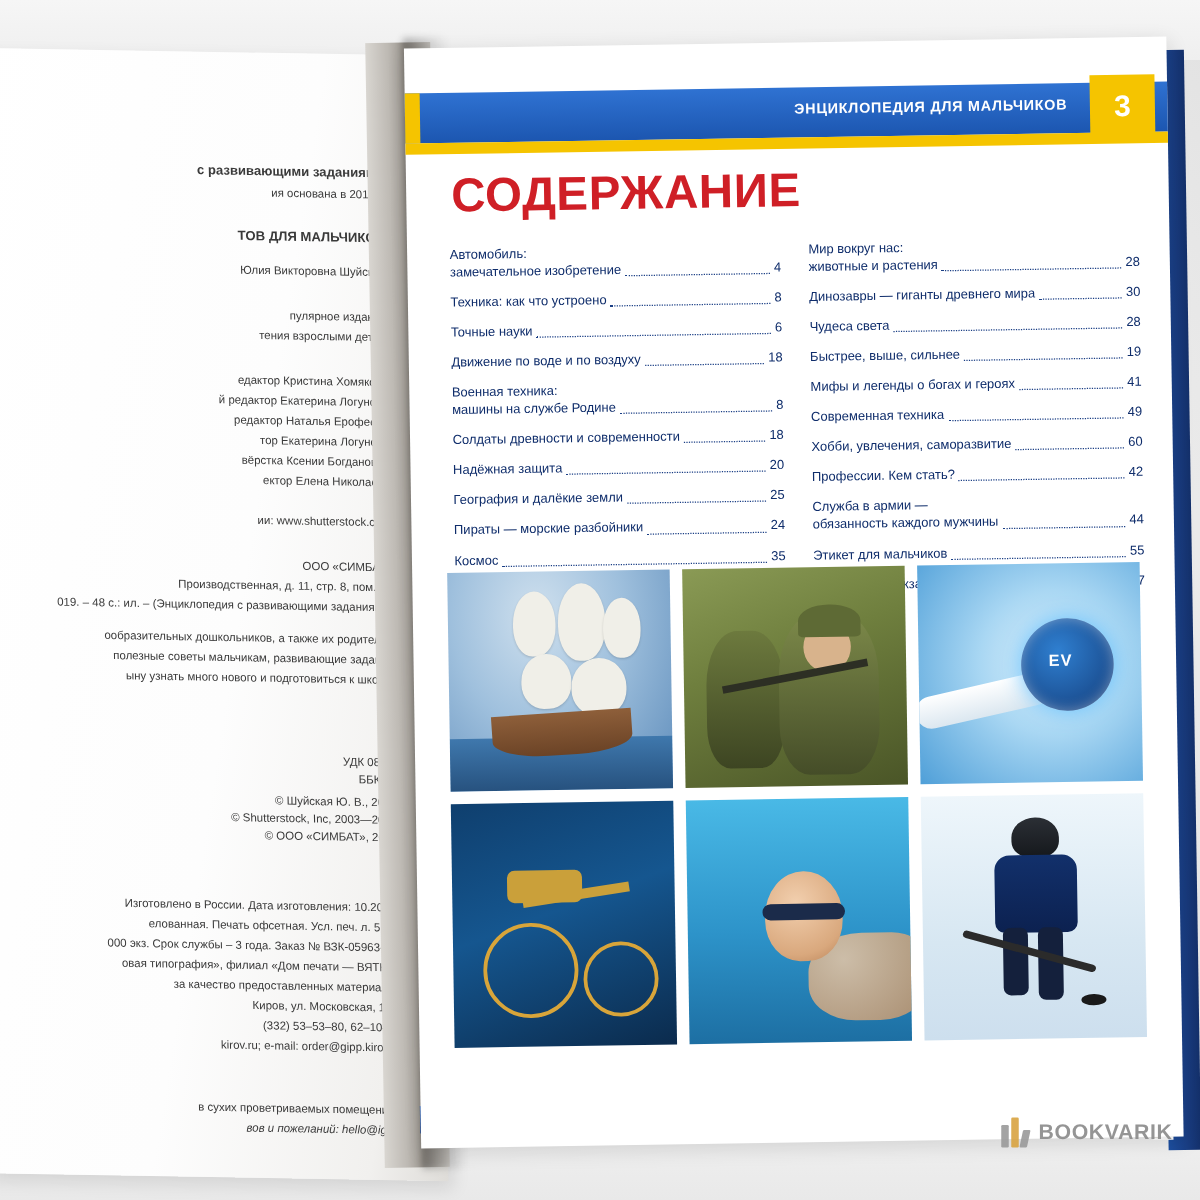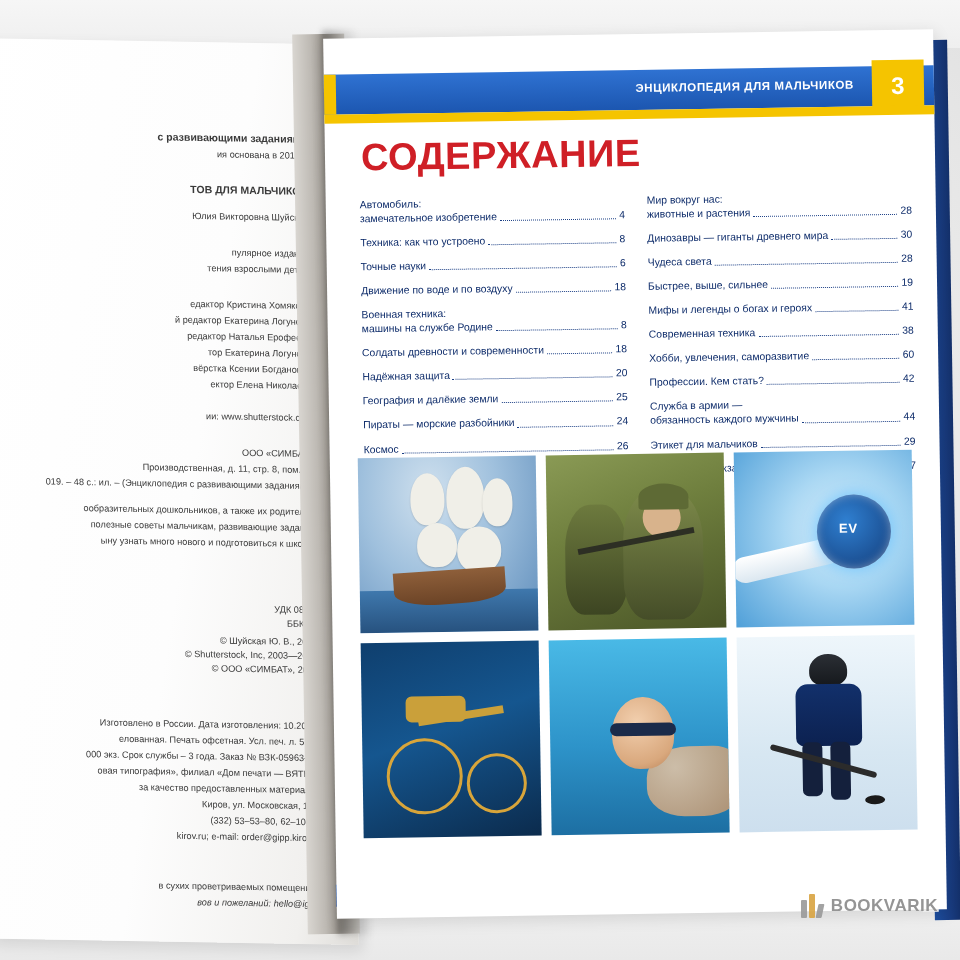--- a/index.html
+++ b/index.html
@@ -488,21 +488,21 @@
             <span class="entry-page">25</span>
           </div>
           <div class="toc-entry">
             <span class="entry-label">Пираты — морские разбойники</span>
             <span class="entry-dots"></span>
             <span class="entry-page">24</span>
           </div>
           <div class="toc-entry">
             <span class="entry-label">Космос</span>
             <span class="entry-dots"></span>
-            <span class="entry-page">26</span>
+            <span class="entry-page">35</span>
           </div>
         </div>
       <div class="toc-col" id="toc-right">
           <div class="toc-entry two-line">
             <span class="entry-label">Мир вокруг нас:
 животные и растения</span>
             <span class="entry-dots"></span>
             <span class="entry-page">28</span>
           </div>
           <div class="toc-entry">
@@ -521,42 +521,42 @@
             <span class="entry-page">19</span>
           </div>
           <div class="toc-entry">
             <span class="entry-label">Мифы и легенды о богах и героях</span>
             <span class="entry-dots"></span>
             <span class="entry-page">41</span>
           </div>
           <div class="toc-entry">
             <span class="entry-label">Современная техника</span>
             <span class="entry-dots"></span>
-            <span class="entry-page">38</span>
+            <span class="entry-page">49</span>
           </div>
           <div class="toc-entry">
             <span class="entry-label">Хобби, увлечения, саморазвитие</span>
             <span class="entry-dots"></span>
             <span class="entry-page">60</span>
           </div>
           <div class="toc-entry">
             <span class="entry-label">Профессии. Кем стать?</span>
             <span class="entry-dots"></span>
             <span class="entry-page">42</span>
           </div>
           <div class="toc-entry two-line">
             <span class="entry-label">Служба в армии —
 обязанность каждого мужчины</span>
             <span class="entry-dots"></span>
             <span class="entry-page">44</span>
           </div>
           <div class="toc-entry">
             <span class="entry-label">Этикет для мальчиков</span>
             <span class="entry-dots"></span>
-            <span class="entry-page">29</span>
+            <span class="entry-page">55</span>
           </div>
           <div class="toc-entry">
             <span class="entry-label">Вопросы для экзамена</span>
             <span class="entry-dots"></span>
             <span class="entry-page">47</span>
           </div>
         </div>
     </div>
 
     <div class="photo-grid">

